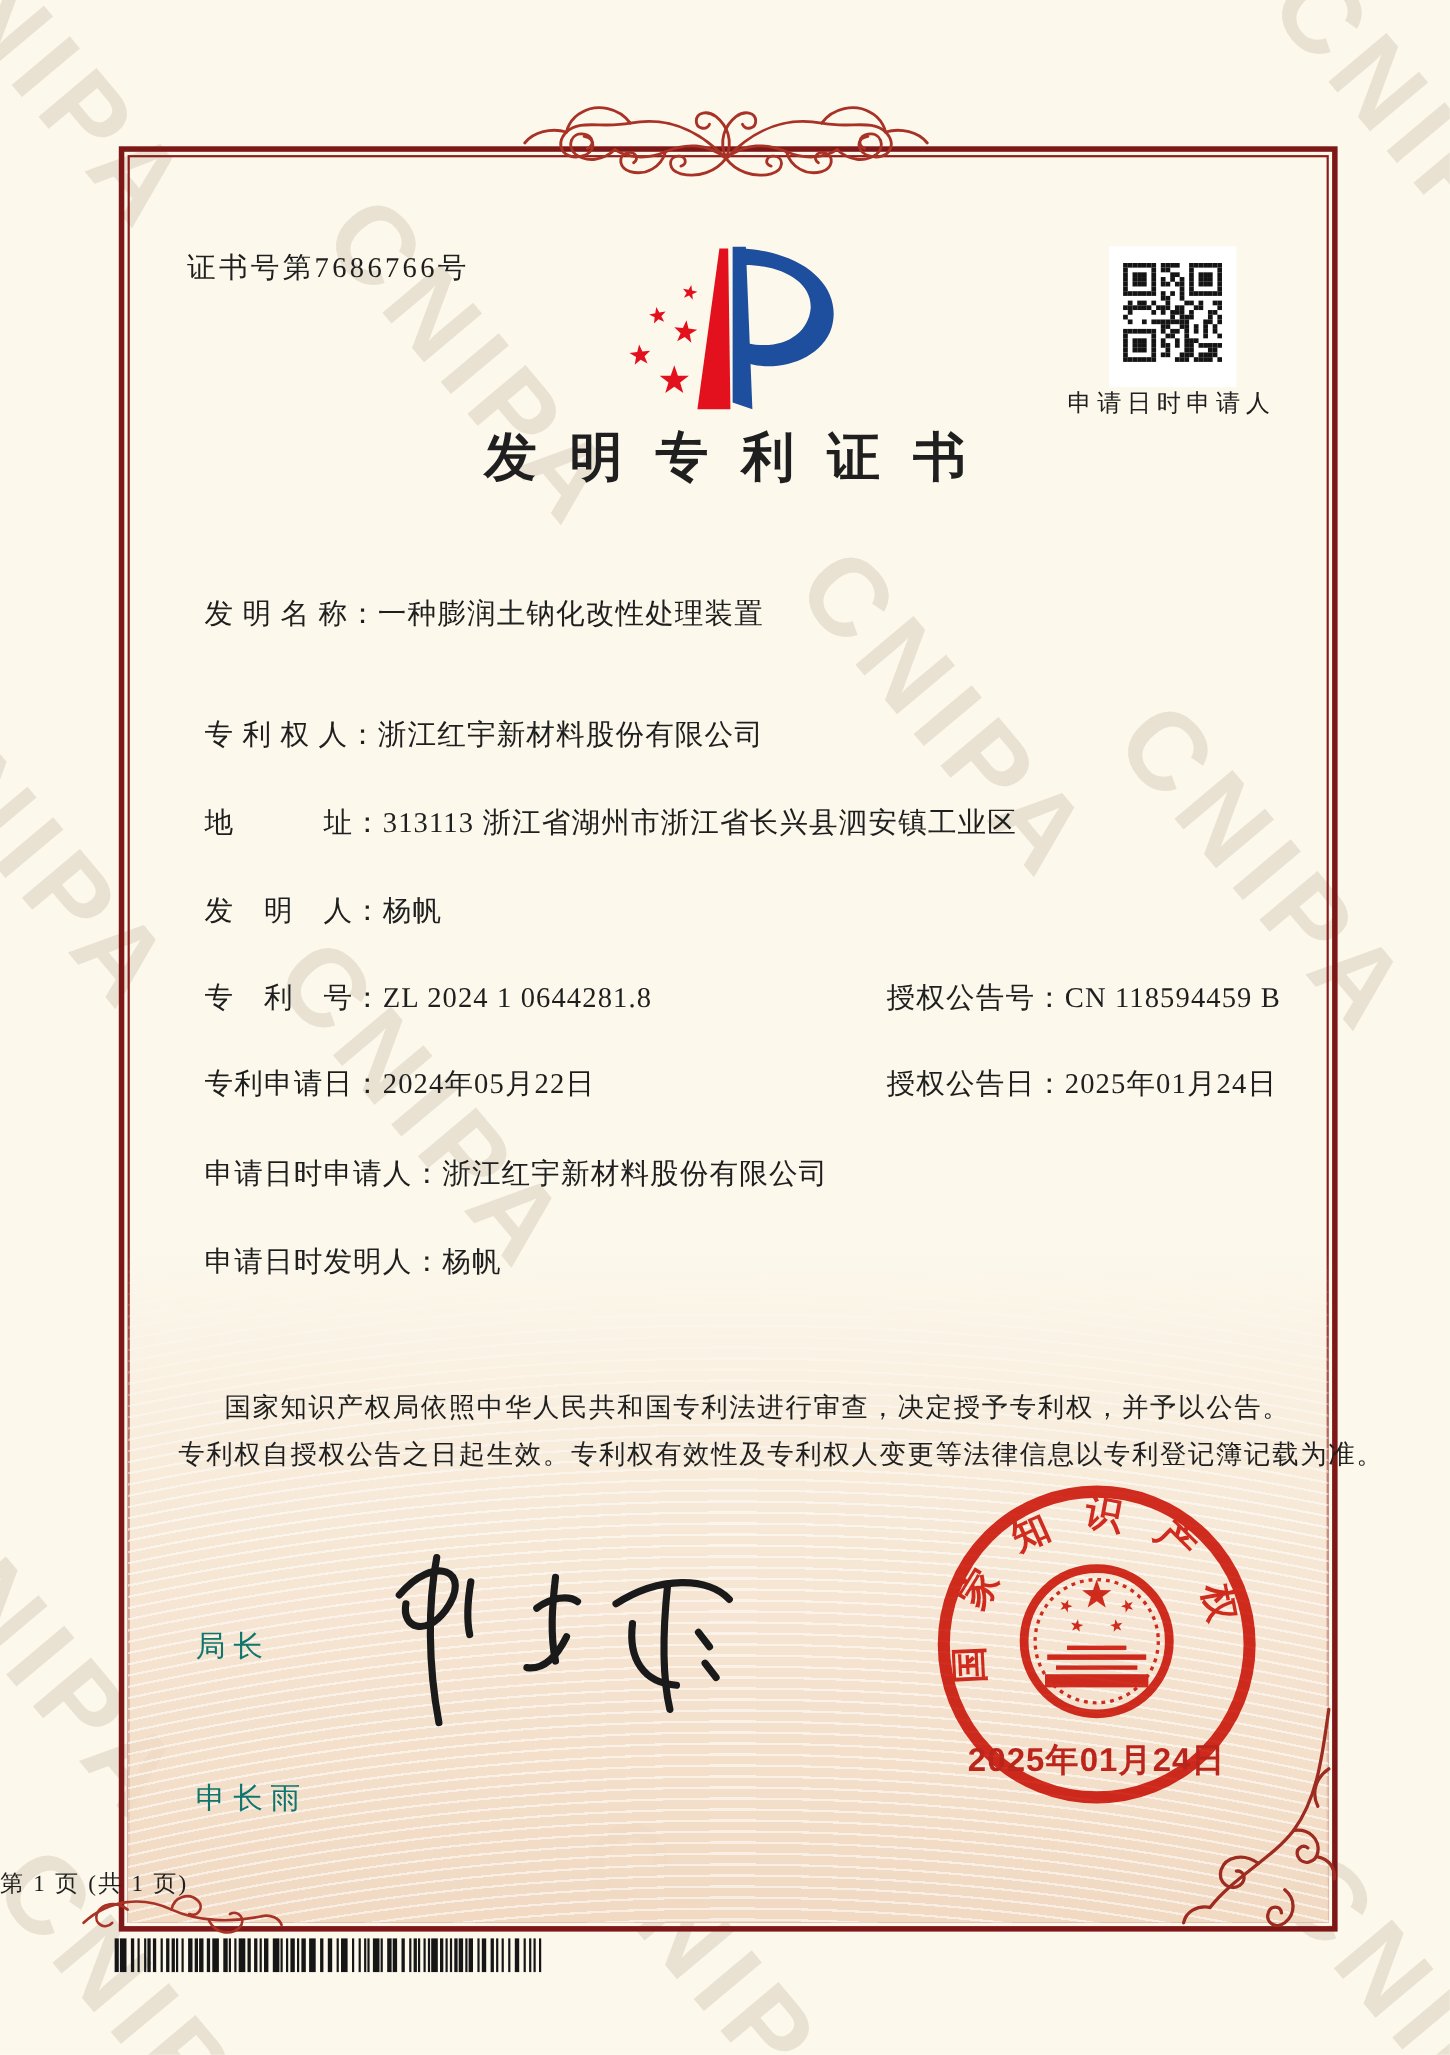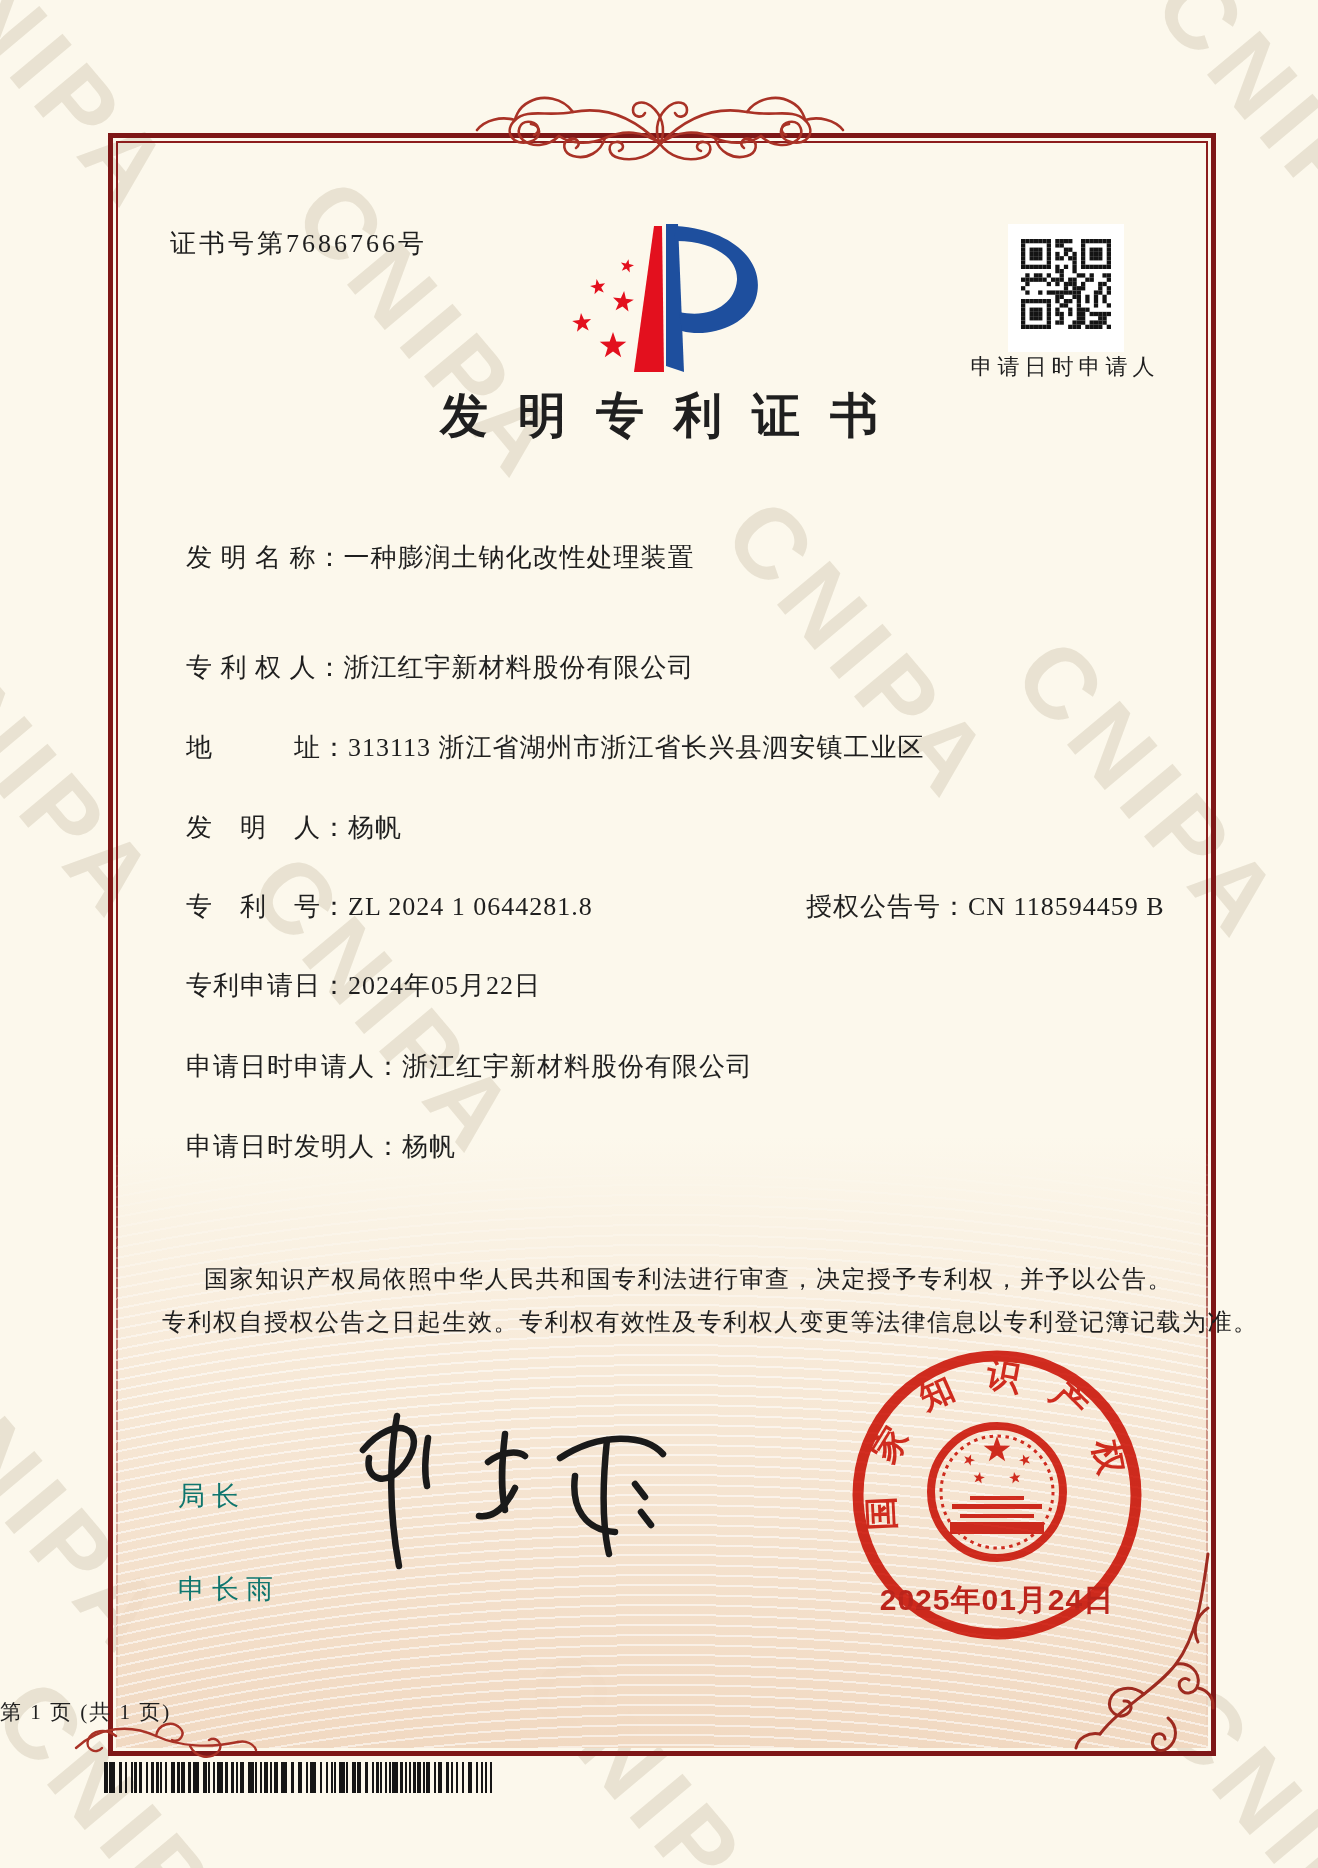--- a/index.html
+++ b/index.html
@@ -372,33 +372,34 @@
 </div>
 <div class="row" style="top:810px;">
   <span class="lbl">发　明　人：</span><span>杨帆</span>
 </div>
 <div class="row" style="top:889px;width:1040px;">
   <span class="lbl">专　利　号：</span><span>ZL 2024 1 0644281.8</span>
   <span class="col2"><span class="lbl">授权公告号：</span><span>CN 118594459 B</span></span>
 </div>
 <div class="row" style="top:968px;width:1040px;">
   <span class="lbl">专利申请日：</span><span>2024年05月22日</span>
+  <span class="col2"><span class="lbl">授权公告日：</span><span>2025年01月24日</span></span>
 </div>
 <div class="row" style="top:1049px;text-align:right;">
   <span class="lbl">申请日时申请人：</span><span>浙江红宇新材料股份有限公司</span>
 </div>
 <div class="row" style="top:1129px;">
   <span class="lbl">申请日时发明人：</span><span>杨帆</span>
 </div>
 
 <div class="stmt" style="left:204px;top:1263px;">国家知识产权局依照中华人民共和国专利法进行审查，决定授予专利权，并予以公告。</div>
 <div class="stmt" style="left:162px;top:1306px;">专利权自授权公告之日起生效。专利权有效性及专利权人变更等法律信息以专利登记簿记载为准。</div>
 
 <div class="director" style="top:1478px;">局长</div>
-<div class="director" style="top:1571px;text-align:center;">申长雨</div>
+<div class="director" style="top:1617px;text-align:center;">申长雨</div>
 
 <svg class="abs" style="left:345px;top:1398px;" width="330" height="185" viewBox="0 0 330 185">
   <g fill="none" stroke="#1a1a1a" stroke-width="6.5" stroke-linecap="round">
     <path d="M52,18 C44,60 44,115 54,168"></path>
     <path d="M18,52 C50,14 86,30 60,66 C42,90 20,82 24,60"></path>
     <path d="M83,40 C80,58 79,74 82,88"></path>
     <path d="M160,36 C157,62 155,88 160,112"></path>
     <path d="M143,64 C156,54 172,52 180,58"></path>
     <path d="M170,90 C160,110 148,120 134,118"></path>
     <path d="M215,60 C255,34 300,36 318,56"></path>

